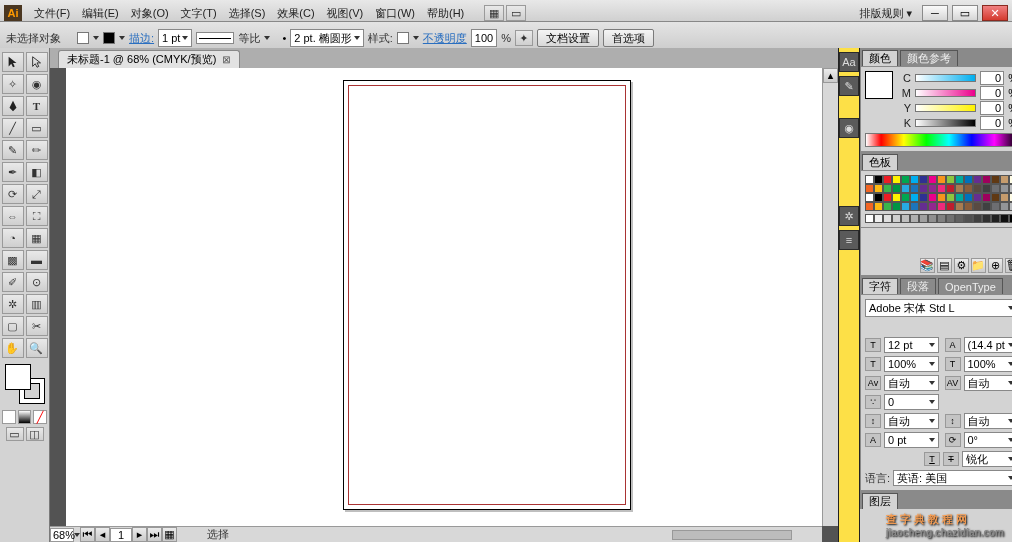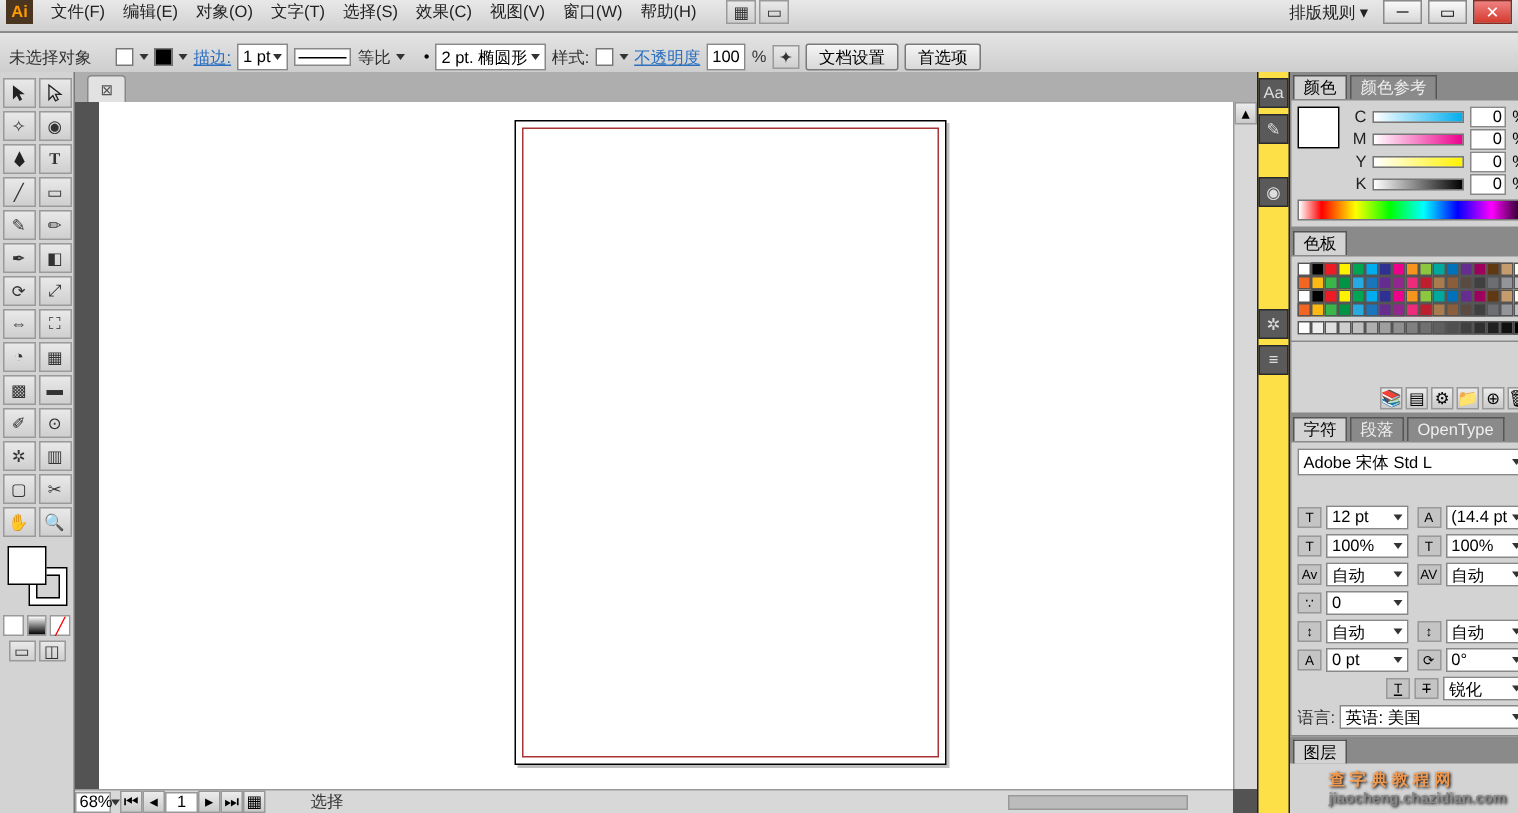--- a/index.html
+++ b/index.html
@@ -1,17 +1,17 @@
 <!DOCTYPE html>
 <html><head>
 <meta charset="utf-8">
 <style>
 *{margin:0;padding:0;box-sizing:border-box;font-family:"Microsoft YaHei",sans-serif;font-size:11px;user-select:none}
 body{width:1012px;height:542px;background:#535353;overflow:hidden;position:relative}
-.menubar{height:22px;background:linear-gradient(#e8e8e8,#d0d0d0);display:flex;align-items:flex-start;padding:0 4px;border-bottom:1px solid #888}
+.menubar{height:22px;background:linear-gradient(#e8e8e8,#d0d0d0);display:flex;align-items:flex-end;padding:0 4px;border-bottom:1px solid #888}
 .ai-logo{width:18px;height:16px;background:#4a3620;color:#ff9a00;text-align:center;line-height:16px;font-weight:bold;margin-right:6px}
 .menu-item{padding:0 6px;cursor:default;color:#222}
 .menu-right{margin-left:auto;display:flex;align-items:center;gap:2px}
 .winbtn{width:26px;height:16px;display:flex;align-items:center;justify-content:center;border:1px solid #8a8a8a;background:linear-gradient(#fafafa,#d6d6d6);margin-left:2px}
 .winbtn.close{background:linear-gradient(#f08080,#d43a2e);color:#fff;border-color:#8a2a20}
 .optbar{height:26px;background:linear-gradient(#e4e4e4,#c9c9c9);display:flex;align-items:center;padding:16px 6px;border-bottom:1px solid #888;gap:4px}
 .swatch{width:12px;height:12px;border:1px solid #777}
 .dd{height:18px;border:1px solid #888;background:#fff;display:inline-flex;align-items:center;padding:0 3px;gap:2px}
 .tri{width:0;height:0;border-left:3px solid transparent;border-right:3px solid transparent;border-top:4px solid #333}
 .lbl{color:#333}
@@ -178,20 +178,21 @@
     </div>
     <div class="screenrow" style="margin-top:3px">
       <div class="tool" style="width:18px;height:14px">▭</div>
       <div class="tool" style="width:18px;height:14px">◫</div>
     </div>
   </div>
 
   <div class="canvaspane">
     <div class="tabrow">
       <div class="doctab">
+        <span>未标题-1 @ 68% (CMYK/预览)</span>
         <span class="x">⊠</span>
       </div>
     </div>
     <div class="canvasarea">
       <div class="artframe">
         <div class="artboard"></div>
       </div>
       <div class="scrollv">
         <div class="sbbtn">▴</div>
       </div>

